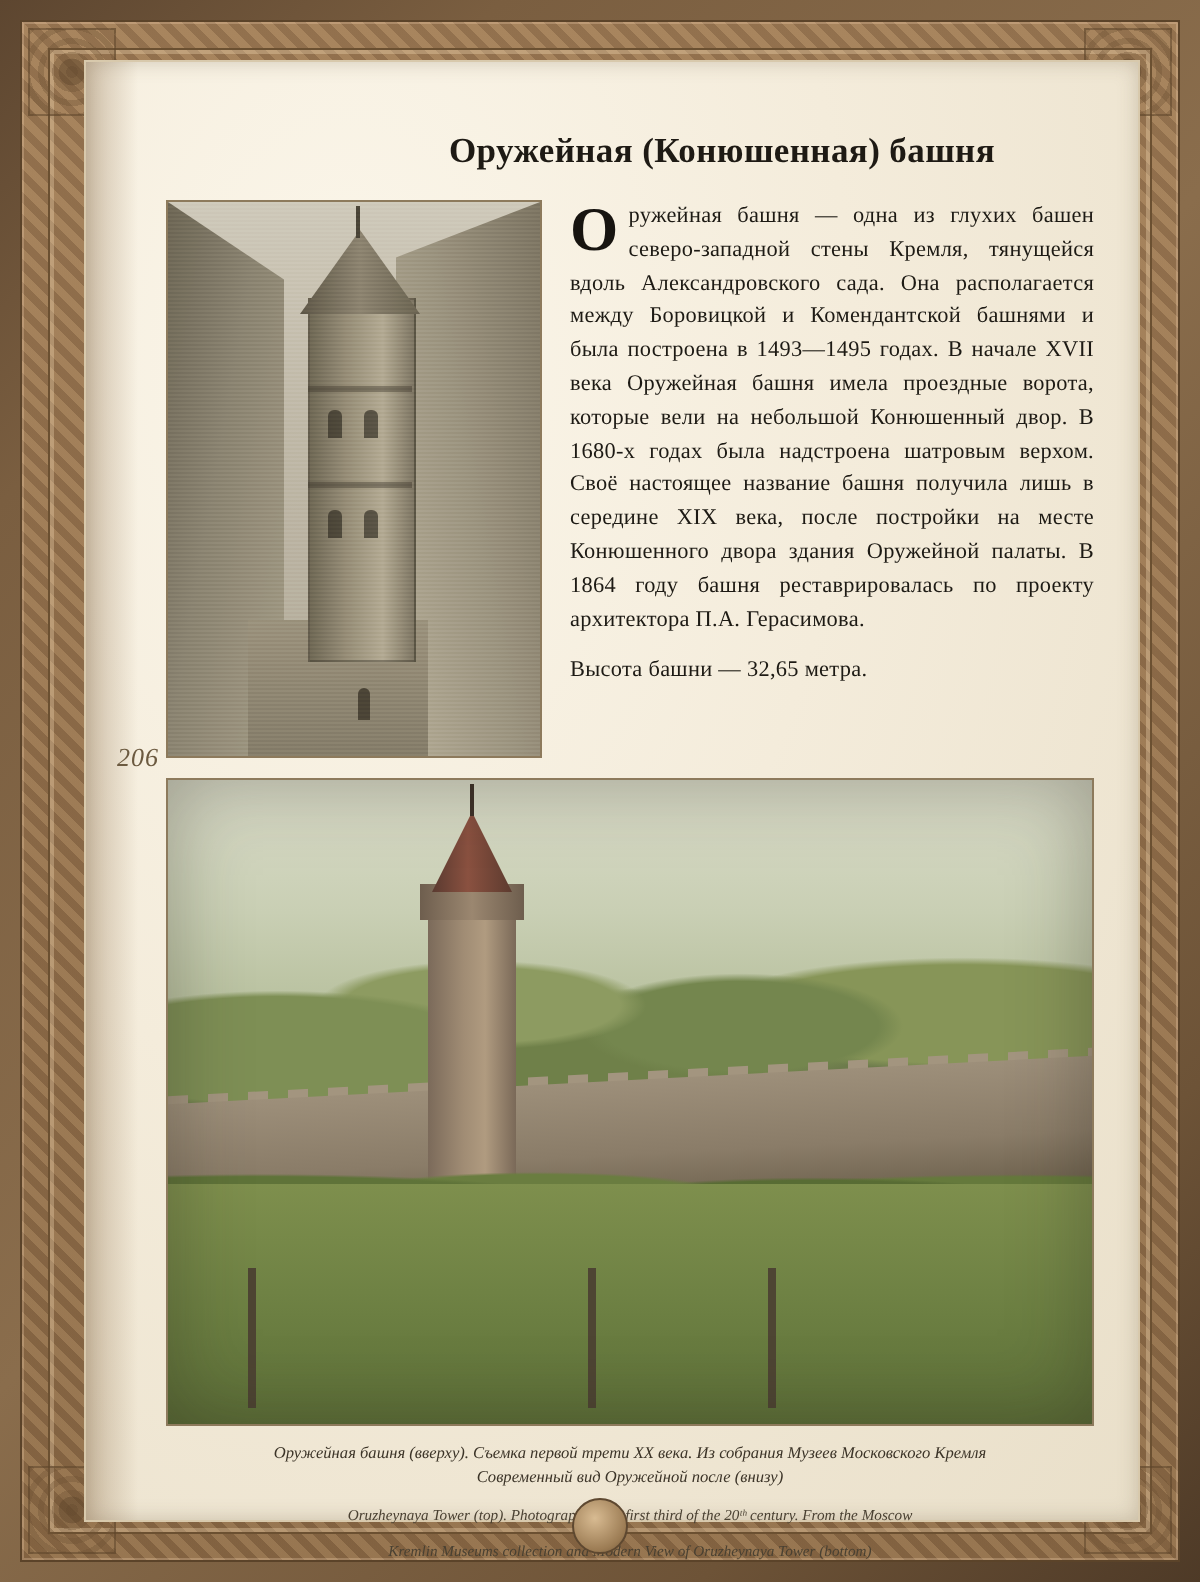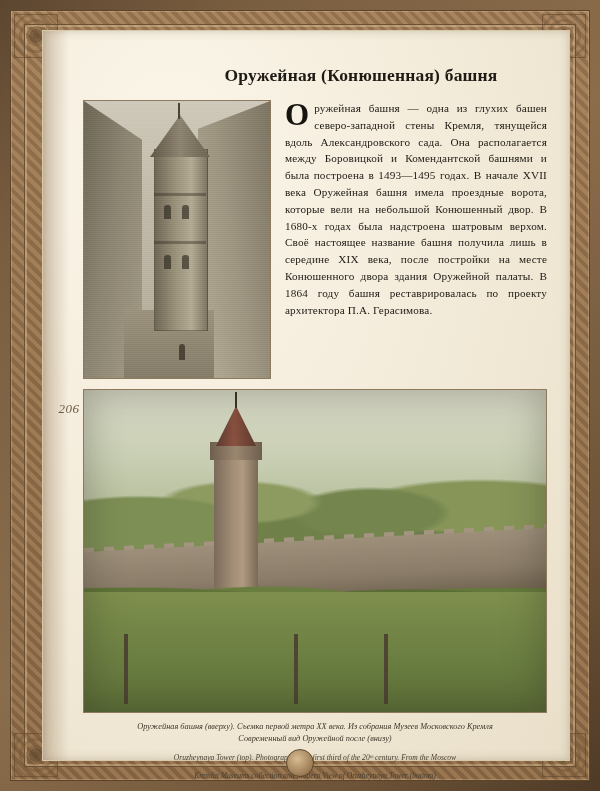--- a/index.html
+++ b/index.html
@@ -76,21 +76,21 @@
     top: 0;
     bottom: 0;
     width: 26px;
     background: linear-gradient(90deg, rgba(140,110,75,0.38), rgba(140,110,75,0));
   }
 
   
   .page-number {
     position: absolute;
     left: 6px;
-    top: 370px;
+    top: 340px;
     width: 40px;
     text-align: center;
     font-style: italic;
     font-size: 13px;
     color: #6c5a40;
     letter-spacing: 0.5px;
   }
 
   .content {
     position: absolute;
@@ -337,20 +337,21 @@
           <div class="win" style="left:80px; top:154px"></div>
           <div class="win" style="left:98px; top:154px"></div>
           <div class="tent"></div>
           <div class="spire"></div>
           <div class="person"></div>
           <div class="grain"></div>
         </div>
 
         <div class="bodytext">
           <p><span class="dropcap">О</span><span>ружейная башня — одна из глухих башен северо-западной стены Кремля, тянущейся вдоль Александровского сада. Она располагается между Боровицкой и Комендантской башнями и была построена в 1493—1495 годах. В начале XVII века Оружейная башня имела проездные ворота, которые вели на небольшой Конюшенный двор. В 1680-х годах была надстроена шатровым верхом. Своё настоящее название башня получила лишь в середине XIX века, после постройки на месте Конюшенного двора здания Оружейной палаты. В 1864 году башня реставрировалась по проекту архитектора П.А. Герасимова.</span></p>
+          <p>Высота башни — 32,65 метра.</p>
         </div>
 
       </div>
 
       <div class="photo-bottom">
         <div class="pb-sky"></div>
         <div class="pb-trees-bg"></div>
         <div class="pb-wall-crenel"></div>
         <div class="pb-wall"></div>
         <div class="pb-tower"></div>
@@ -359,21 +360,21 @@
         <div class="pb-spire"></div>
         <div class="pb-shrubs"></div>
         <div class="pb-grass"></div>
         <div class="pb-trunk" style="left:40px"></div>
         <div class="pb-trunk" style="left:210px"></div>
         <div class="pb-trunk" style="left:300px"></div>
         <div class="pb-vignette"></div>
       </div>
 
       <div class="captions">
-        <div class="caption-ru">Оружейная башня (вверху). Съемка первой метра XX века. Из собрания Музеев Московского Кремля</div>
+        <div class="caption-ru">Оружейная башня (вверху). Съемка первой трети XX века. Из собрания Музеев Московского Кремля</div>
         <div class="caption-ru">Современный вид Оружейной после (внизу)</div>
         <div class="caption-en">Oruzheynaya Tower (top). Photograph of the first third of the 20ᵗʰ century. From the Moscow</div>
         <div class="caption-en">Kremlin Museums collection and Modern View of Oruzheynaya Tower (bottom)</div>
       </div>
 
     </div>
   </div>
 
   <div class="medallion"></div>
 

